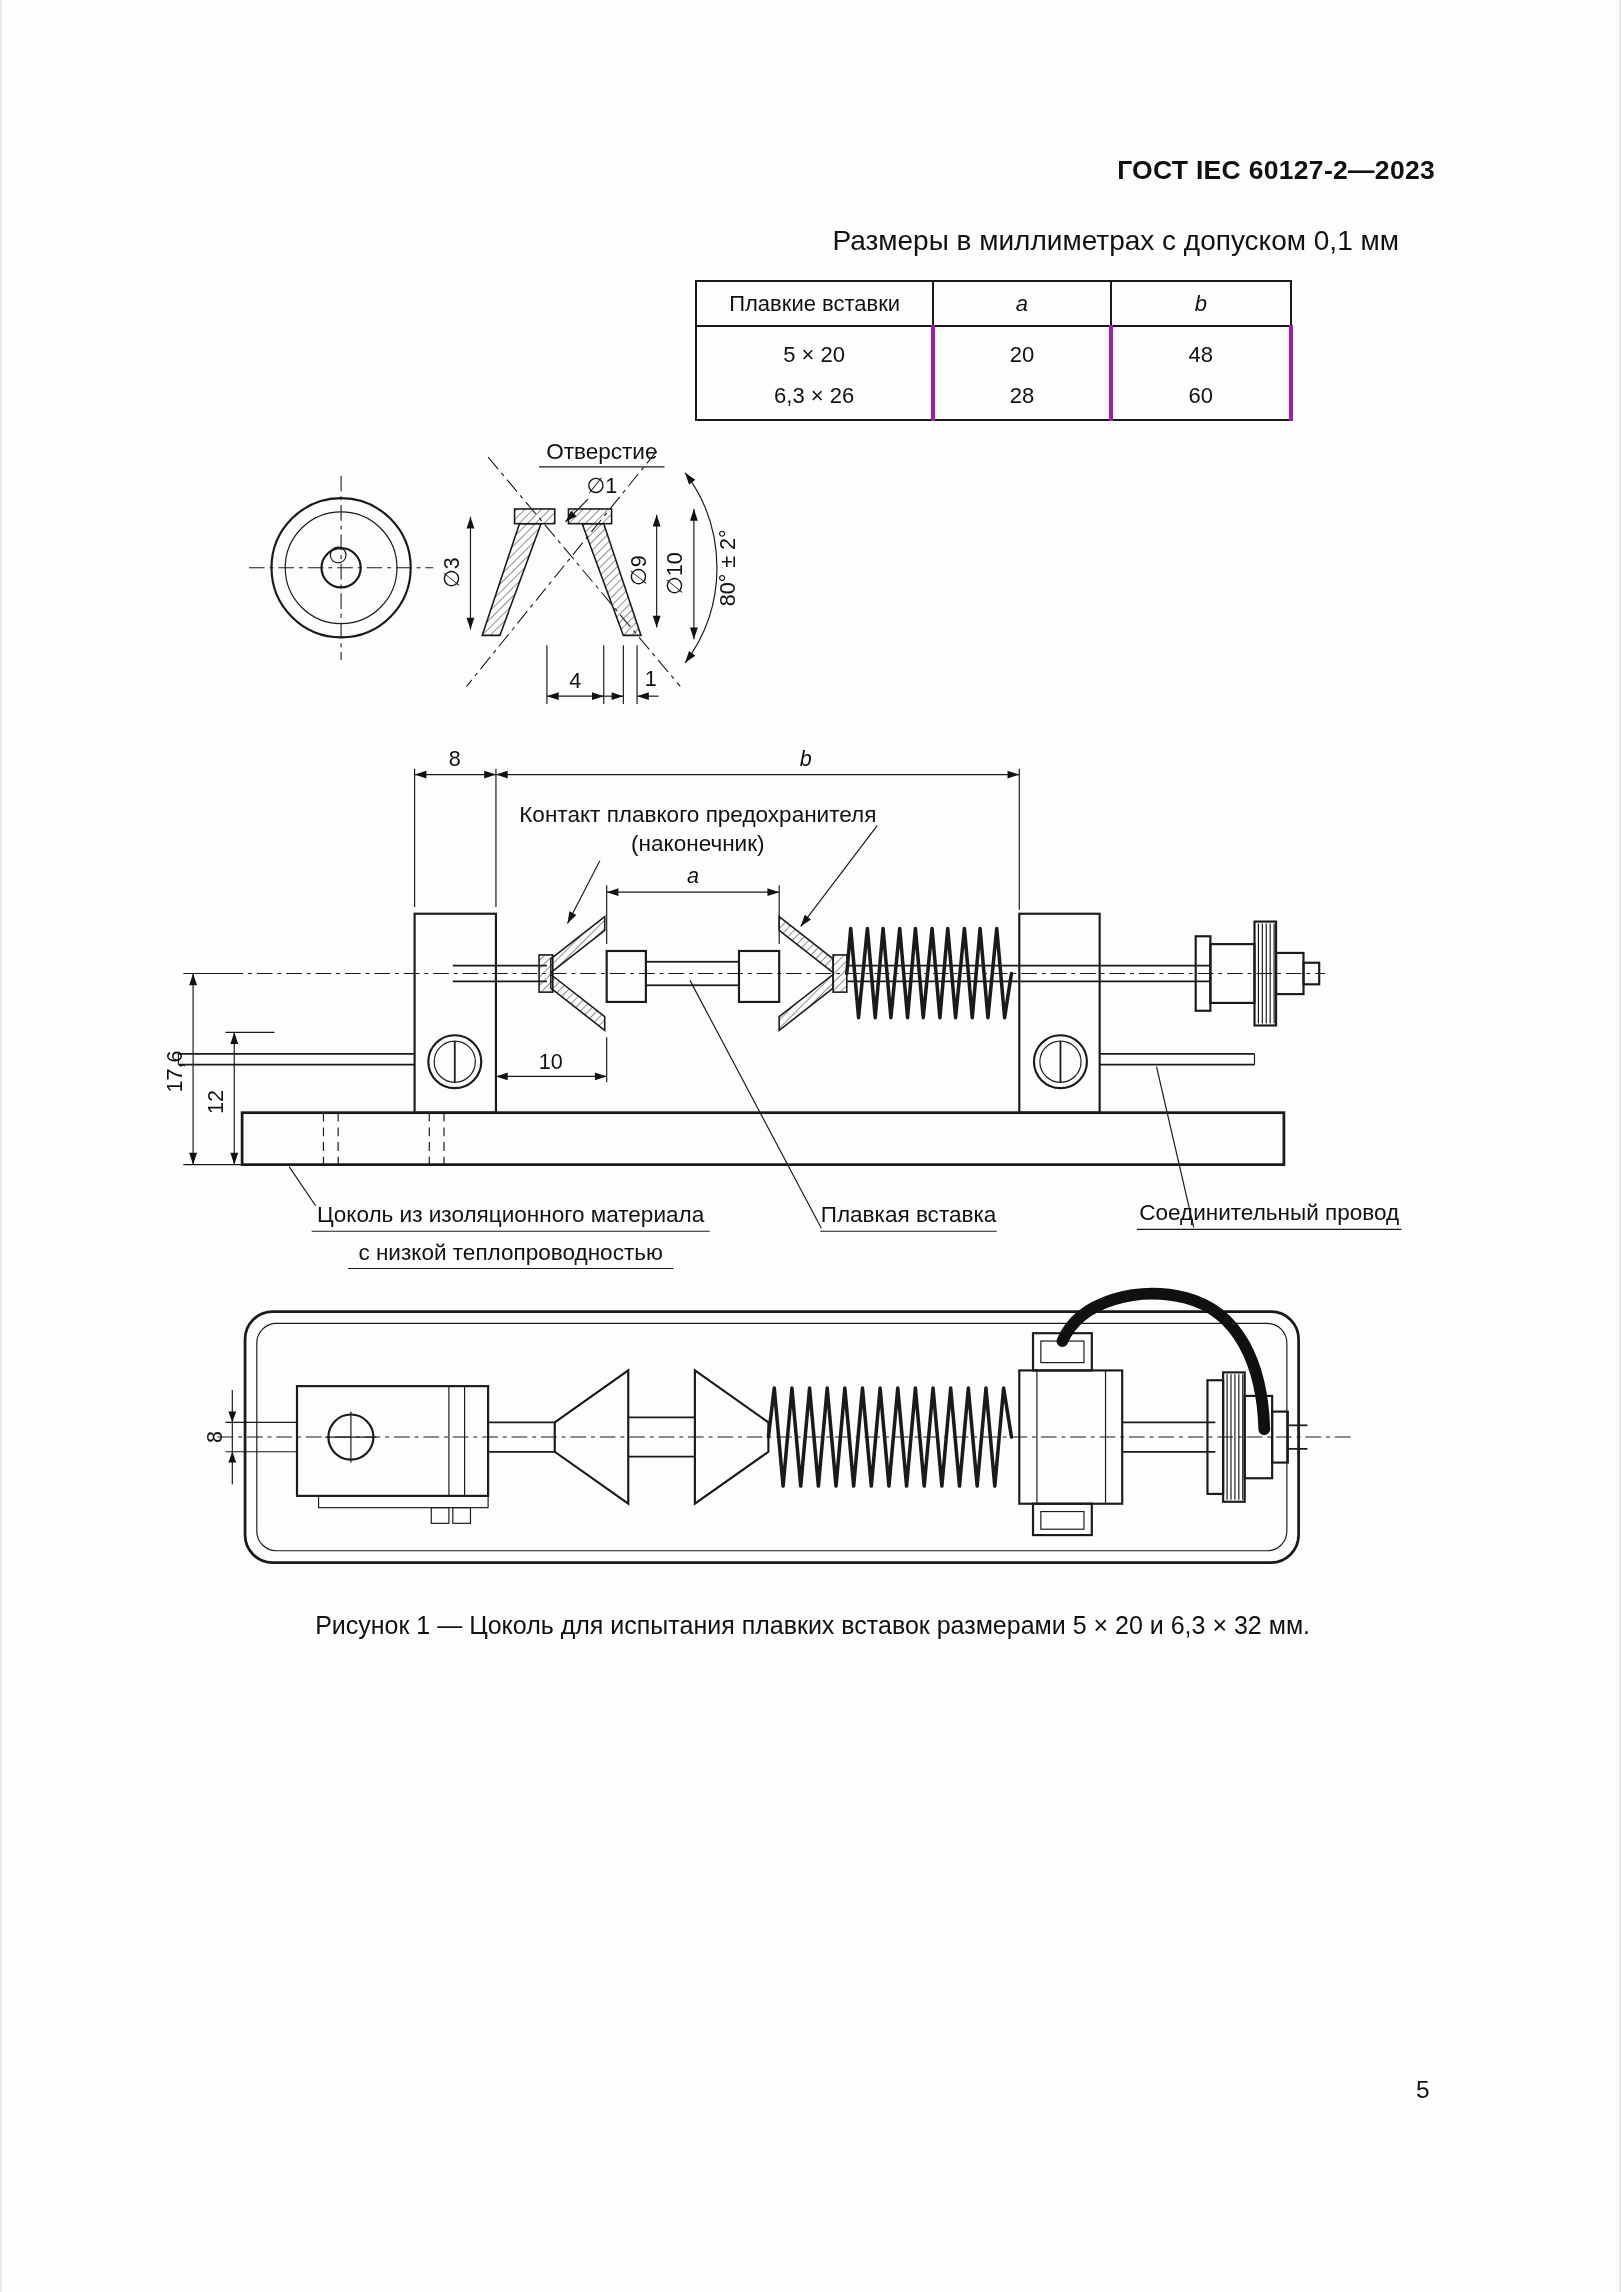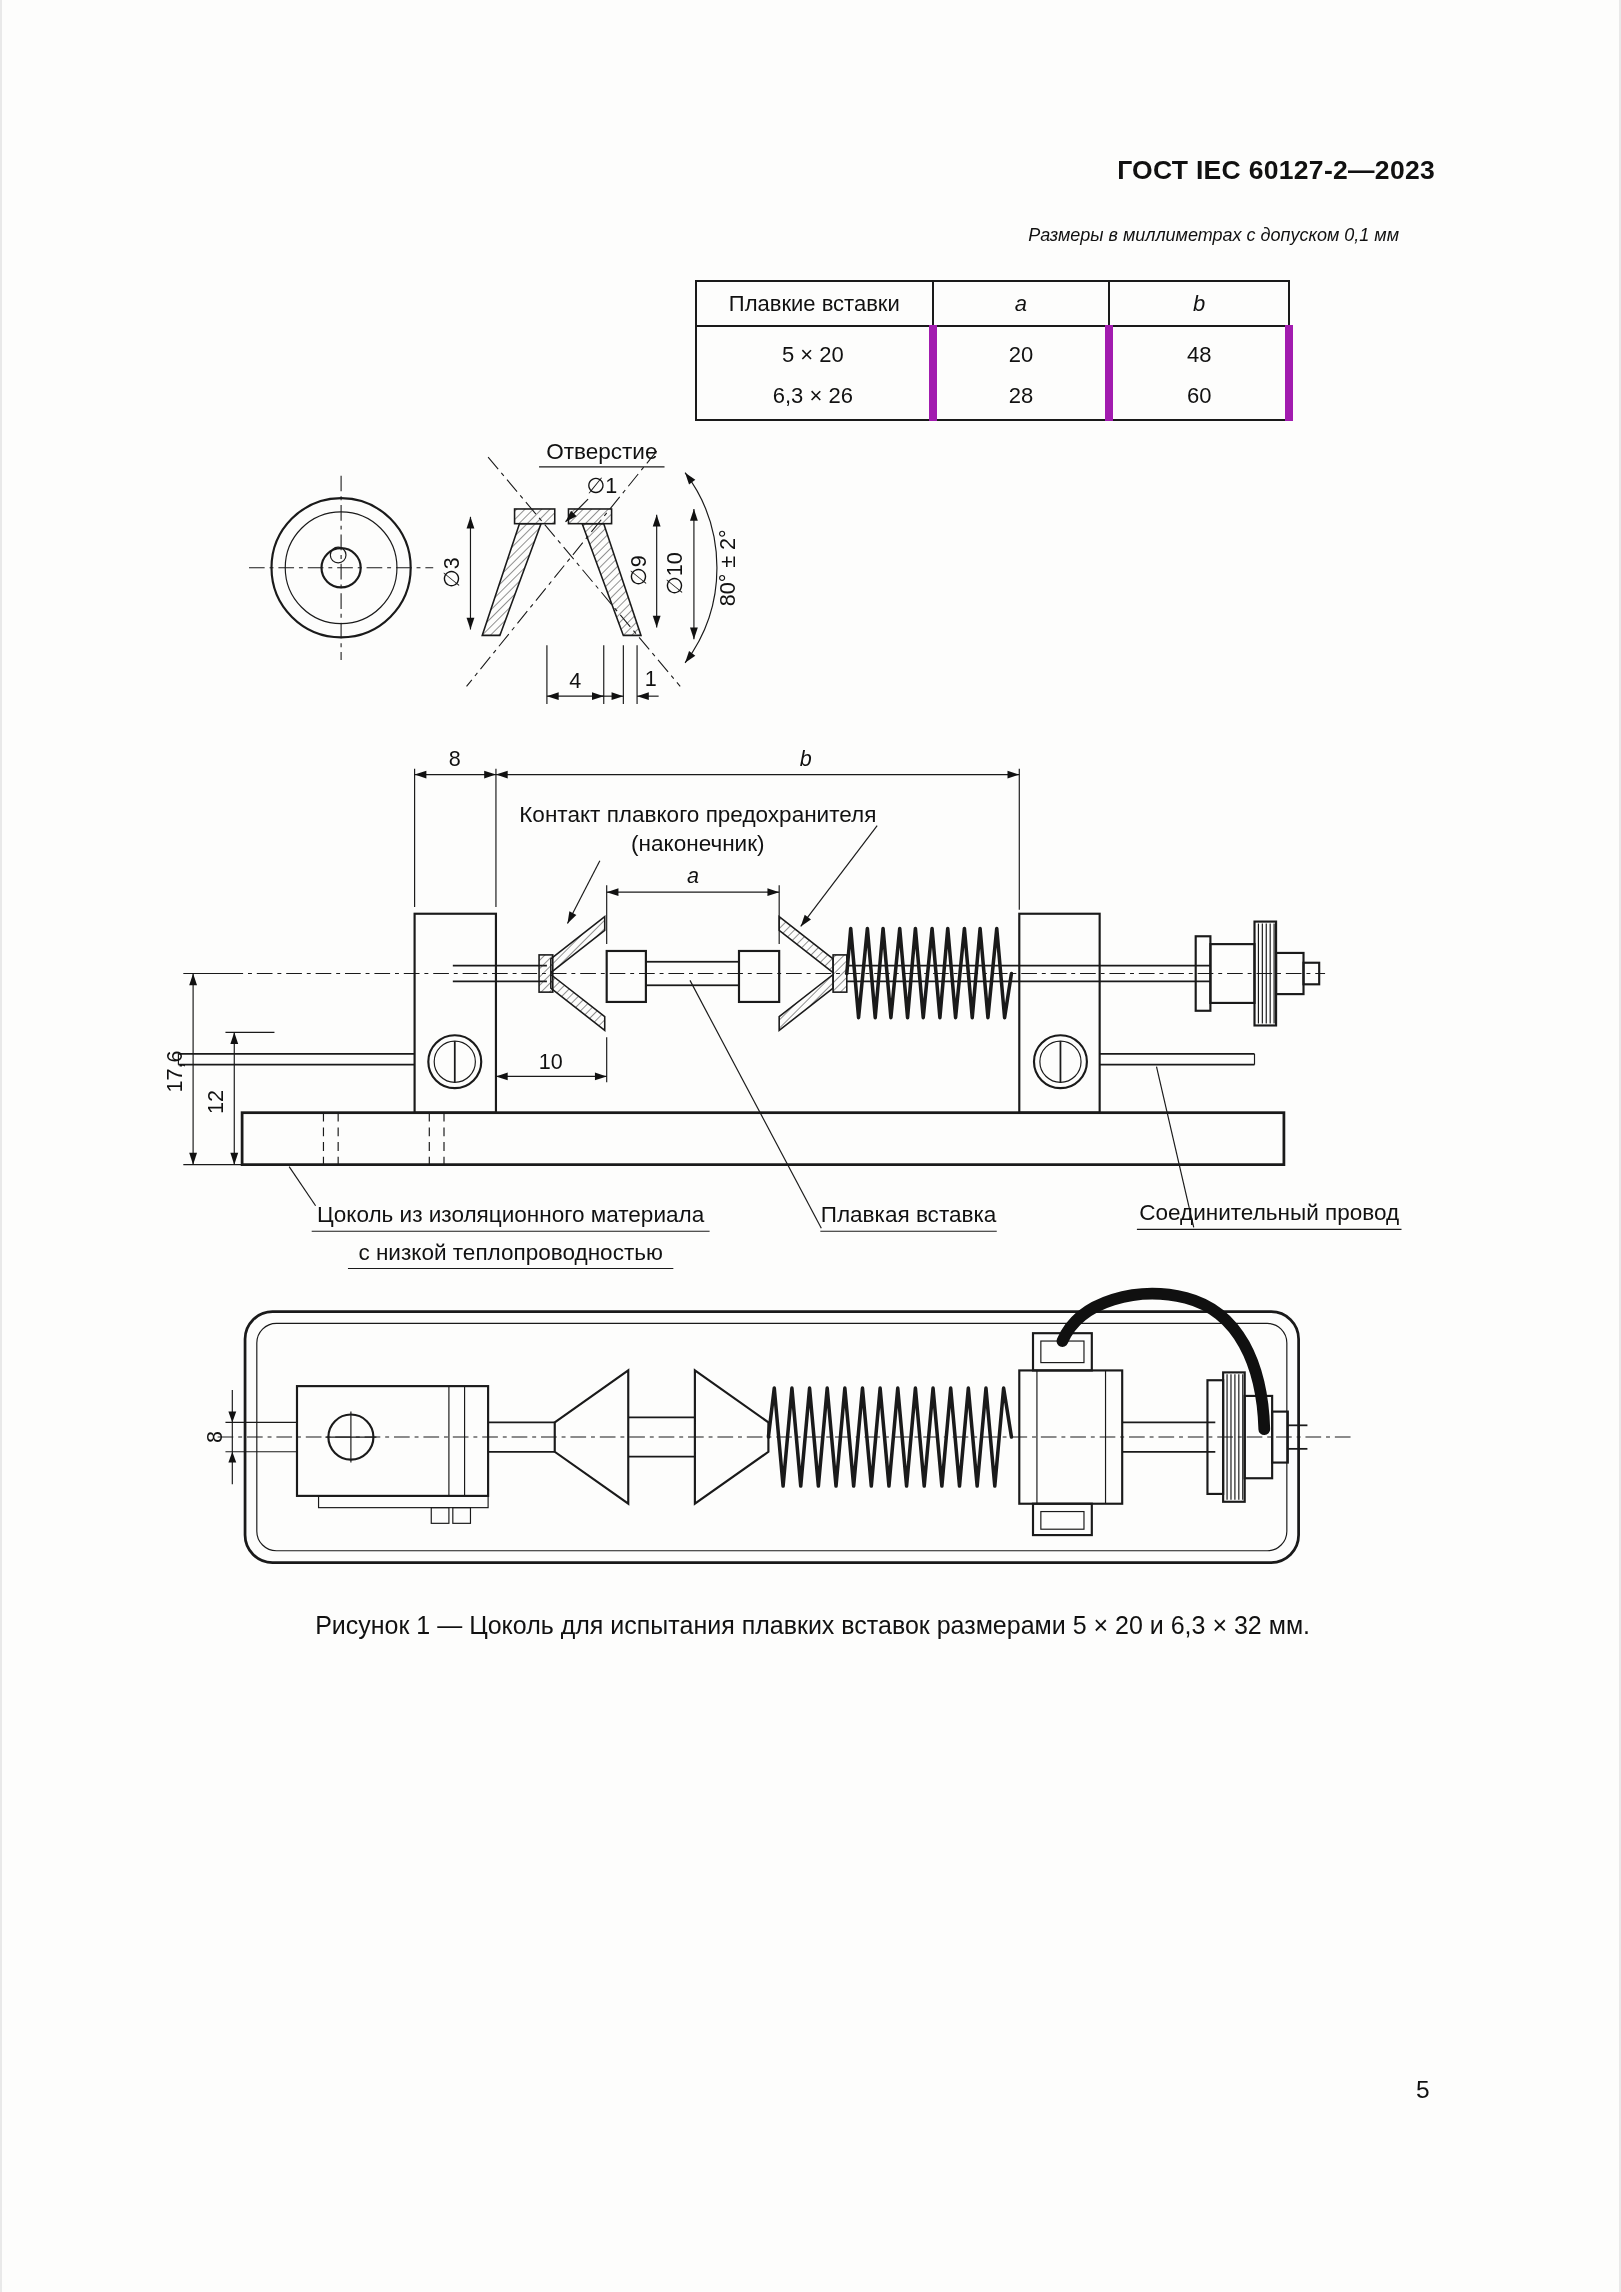--- a/index.html
+++ b/index.html
@@ -8,32 +8,32 @@
     position:relative; width:1617px; height:2293px; margin:0 auto;
     background:#fdfdfc; color:#111;
     font-family:"Liberation Sans", sans-serif; overflow:hidden;
   }
   .header {
     position:absolute; top:155px; right:184px;
     font-size:26.5px; font-weight:bold; letter-spacing:0.3px;
   }
   .note {
     position:absolute; top:225px; right:220px;
-    font-size:18px; font-style:italic;
+    font-size:28px; 
   }
   .spec-table {
     position:absolute; left:693px; top:280px; width:598px;
     border-collapse:collapse; font-size:22px; text-align:center;
     border:2px solid #1a1a1a;
   }
   .spec-table th {
     border:2px solid #1a1a1a; font-weight:normal; height:45px; vertical-align:middle;
   }
   .spec-table td {
-    border-left:2px solid #1a1a1a; border-right:8px solid #a21caf;
+    border-left:2px solid #1a1a1a; border-right:4px solid #a21caf;
     border-top:none; border-bottom:none; height:47px; vertical-align:middle;margin-top:30px;
   }
   .spec-table tbody tr:first-child td { padding-top:9.8px; }
   .spec-table .it { font-style:italic; }
   .drawings { position:absolute; left:0; top:0; }
   .caption {
     position:absolute; left:19.6px; top:1608px; width:1582px;
     text-align:center; font-size:25px; line-height:34px;
   }
   .pagenum { position:absolute; left:1414px; top:2076px; font-size:24.5px; }

